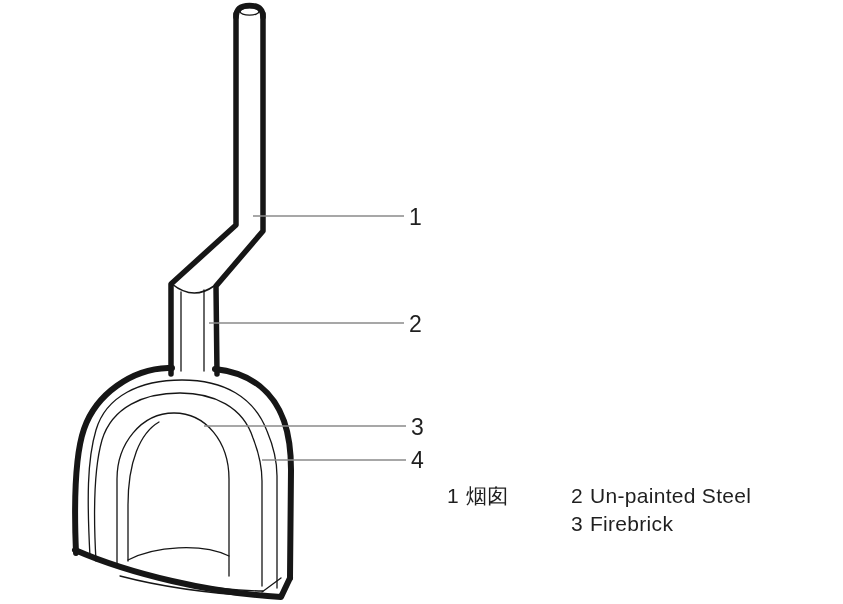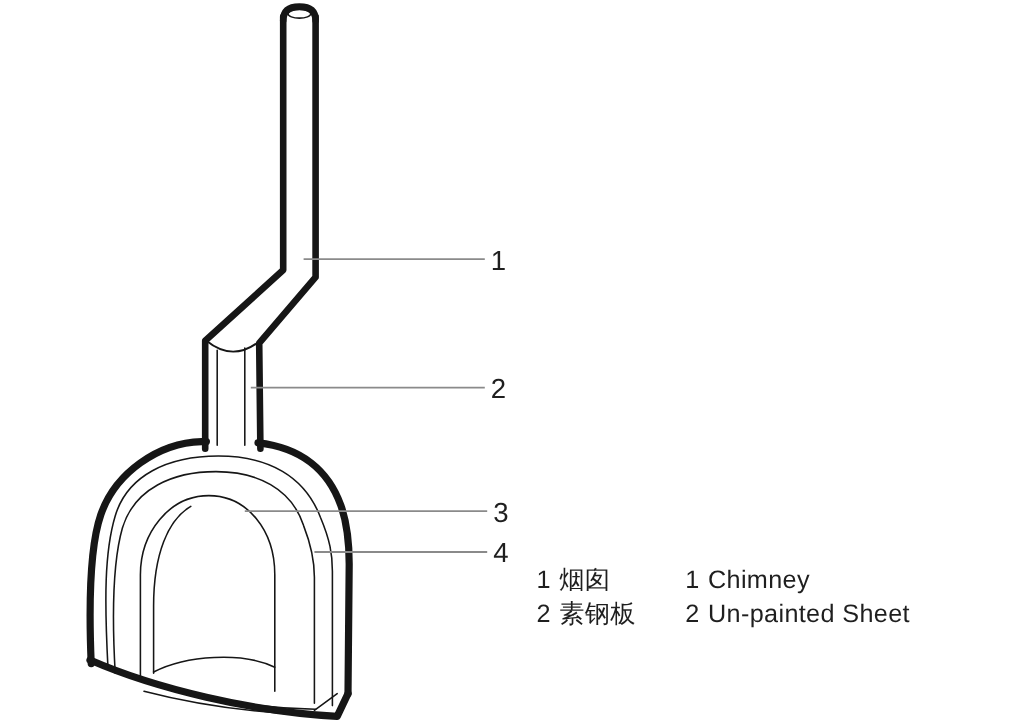--- a/index.html
+++ b/index.html
@@ -22,21 +22,21 @@
   .thick5  { fill: none; stroke: var(--line, #161616); stroke-width: 5.5; stroke-linecap: round; stroke-linejoin: round; }
   .thin    { fill: none; stroke: var(--line, #161616); stroke-width: 1.3; stroke-linecap: round; }
   .thin16  { fill: none; stroke: var(--line, #161616); stroke-width: 1.6; stroke-linecap: round; }
   .leader  { fill: none; stroke: var(--leader, #8a8a8a); stroke-width: 1.5; }
   .callout { font: 23px "Liberation Sans", "DejaVu Sans", sans-serif; fill: var(--text, #1f1f1f); }
 
   
   .legend {
     position: absolute;
     left: 447px;
-    top: 470px;
+    top: 482px;
     display: flex;
     color: var(--text, #1f1f1f);
   }
   .legend-col { display: flex; flex-direction: column; }
   .legend-col.zh { width: 124px; }
   .legend-row { font-size: 21px; line-height: 28px; white-space: nowrap; letter-spacing: 0.3px; }
   .lnum { display: inline-block; margin-right: 7px; }
 </style>
 </head>
 <body>
@@ -84,27 +84,24 @@
     <text class="callout" x="409" y="332">2</text>
     <text class="callout" x="411" y="435">3</text>
     <text class="callout" x="411" y="468">4</text>
   </svg>
 
   <div class="legend">
     <div class="legend-col zh">
       <div class="legend-row">
         <span class="lnum">1</span><span>烟囱</span>
       </div>
-      <div class="legend-row">
-        <span class="lnum">2</span><span>素钢板</span>
-      </div>
     </div>
     <div class="legend-col en">
       <div class="legend-row">
-        <span class="lnum">1</span><span>Chimney</span>
+        <span class="lnum">2</span><span>Un-painted Steel</span>
       </div>
       <div class="legend-row">
-        <span class="lnum">2</span><span>Un-painted Sheet</span>
+        <span class="lnum">3</span><span>Firebrick</span>
       </div>
     </div>
   </div>
 
 </div>
 
 </body></html>

